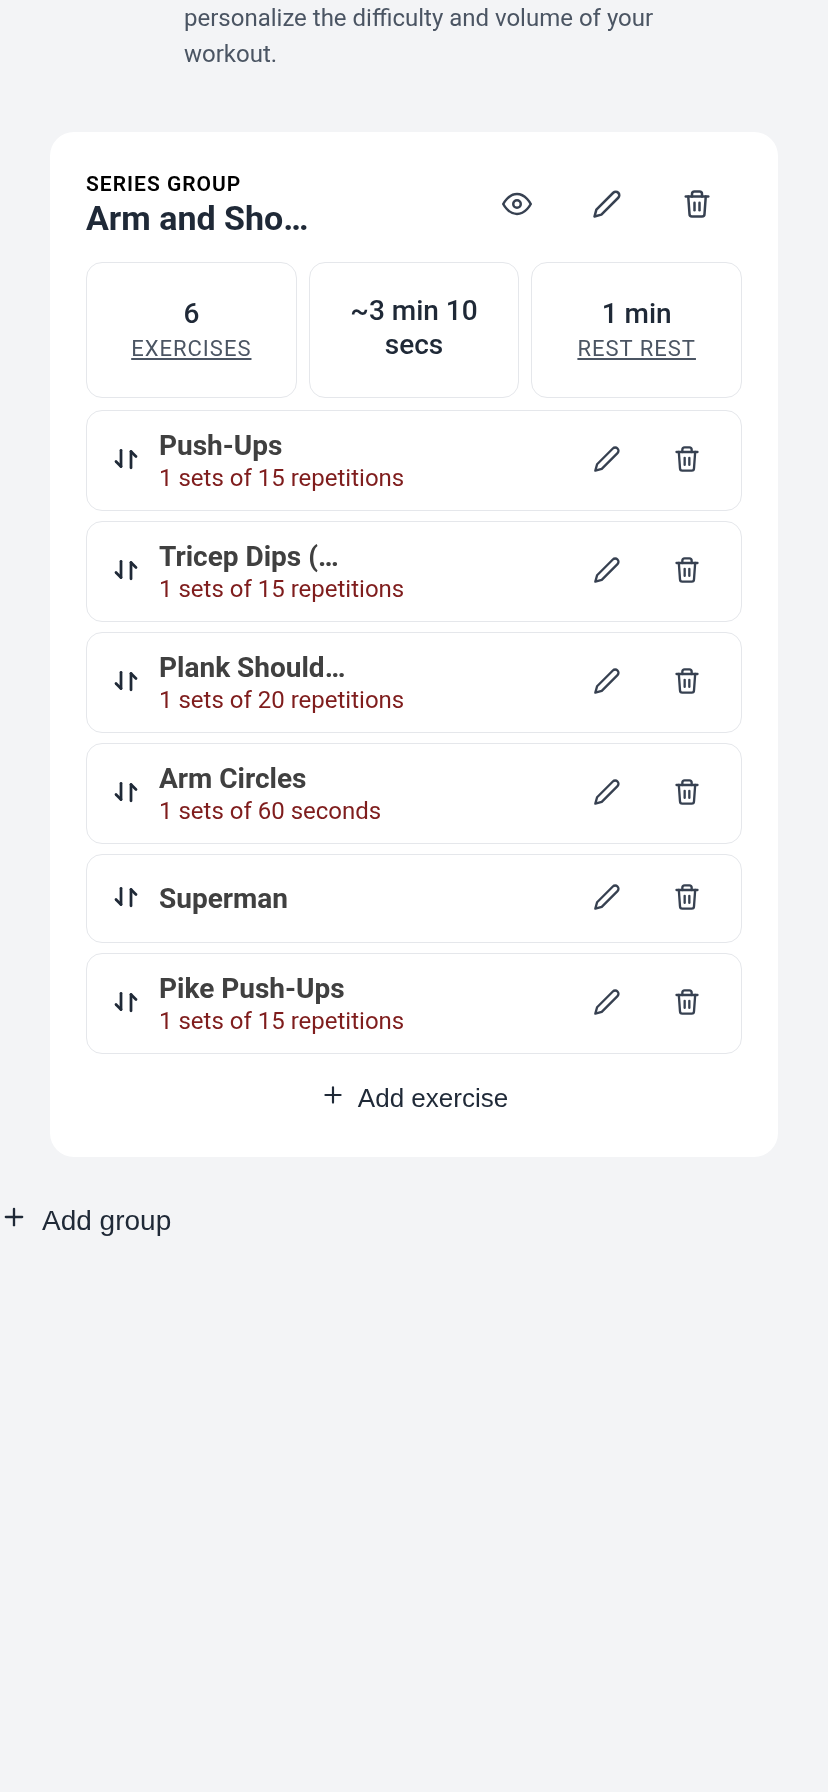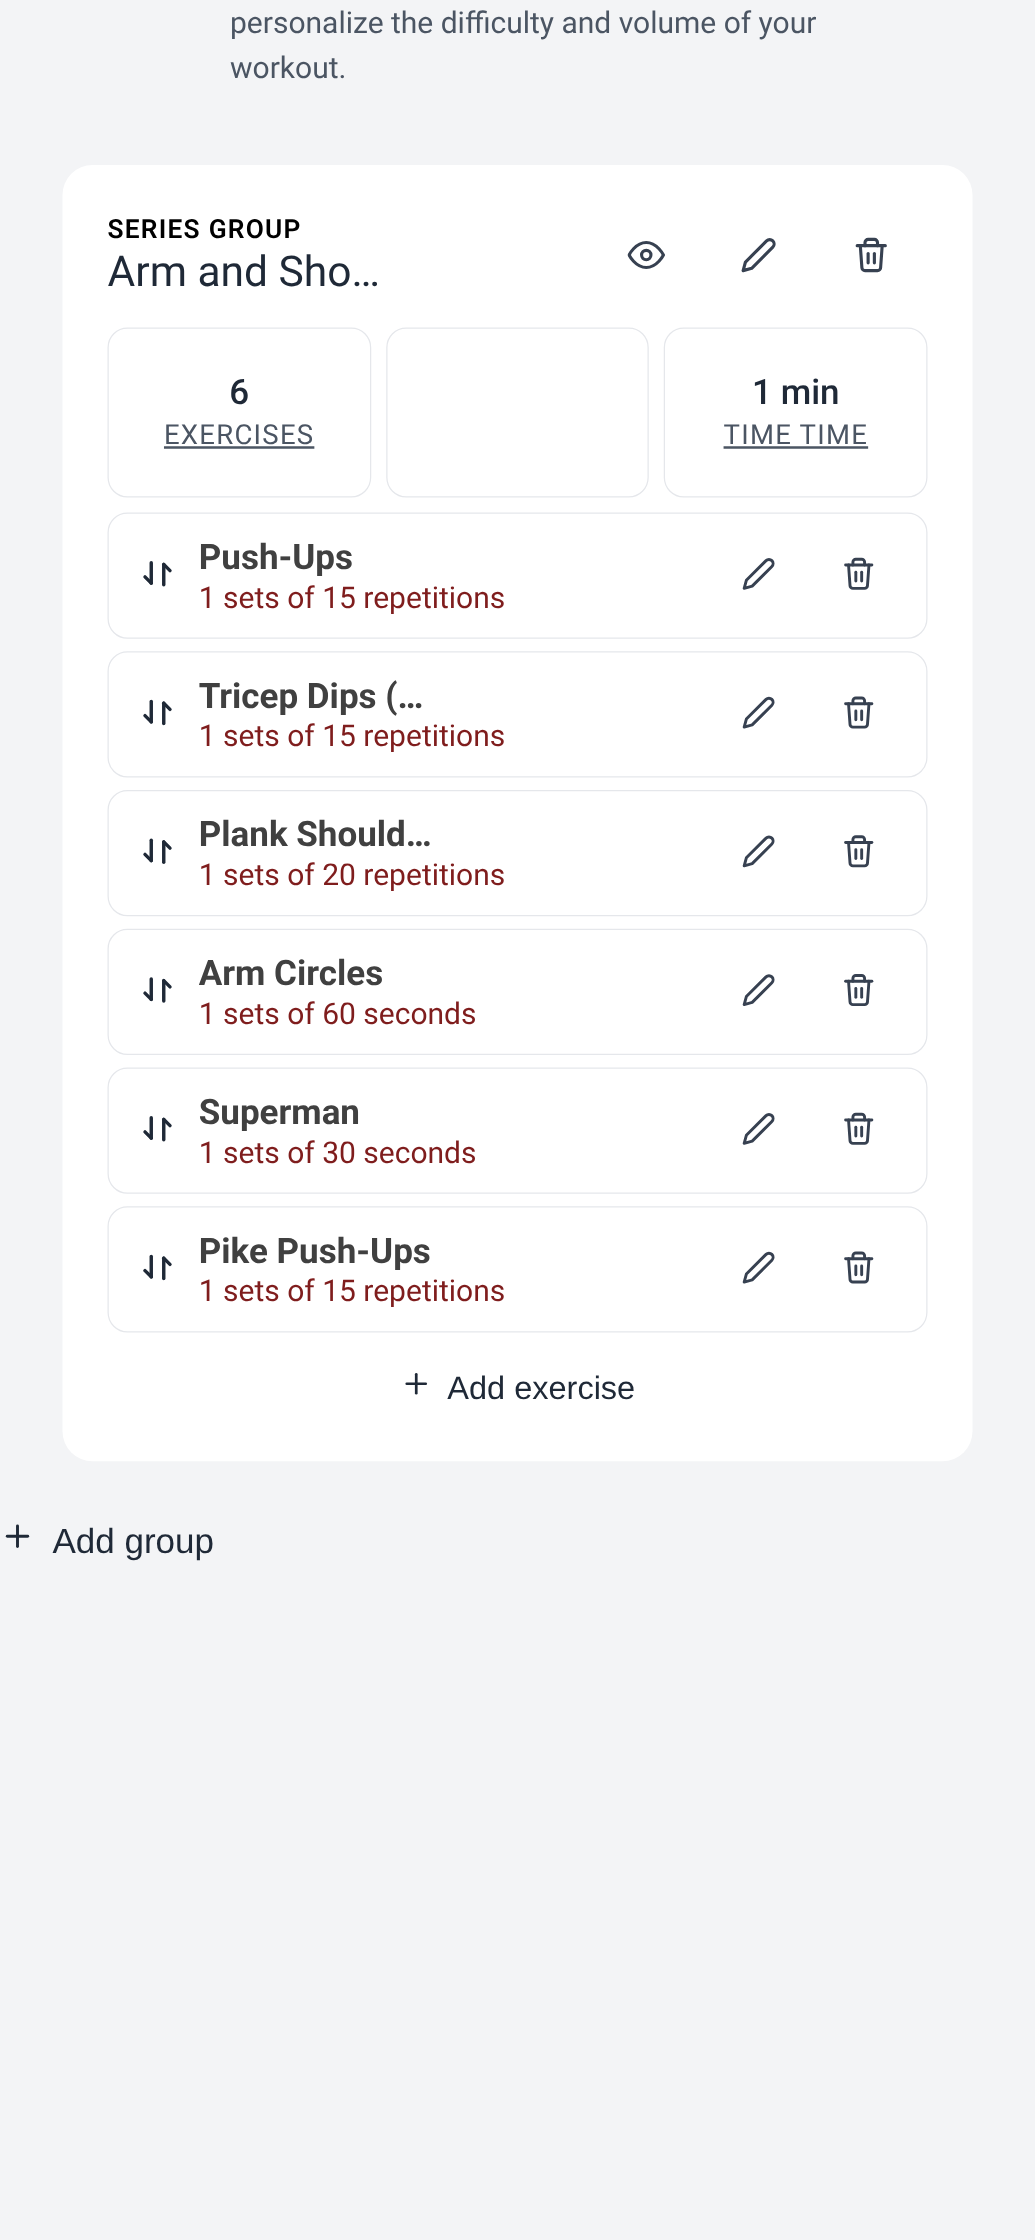--- a/index.html
+++ b/index.html
@@ -37,21 +37,21 @@
     }
     .group-eyebrow {
       font-size: 21px;
       font-weight: 600;
       letter-spacing: 1px;
       color: #000000;
       margin-bottom: 2px;
     }
     .group-title {
       font-size: 34px;
-      font-weight: 400;
+      font-weight: 700;
       white-space: nowrap;
       overflow: hidden;
       text-overflow: ellipsis;
       color: #1f2937;
       max-width: 230px;
     }
     .icon-btn {
       background: none;
       border: none;
       padding: 16px 30px;
@@ -221,24 +221,25 @@
       </span>
     </button>
   </div>
 
   <div class="stats-row">
     <div class="stat-box">
       <div class="stat-value">6</div>
       <div class="stat-label">EXERCISES</div>
     </div>
     <div class="stat-box">
+      <div class="stat-value">~3 min 10 secs</div>
     </div>
     <div class="stat-box">
       <div class="stat-value">1 min</div>
-      <div class="stat-label">TIME TIME</div>
+      <div class="stat-label">REST REST</div>
     </div>
   </div>
 
   <div id="exercise-list">
       <div class="exercise-row">
         <div class="drag-handle">
           <span><svg viewBox="0 0 24 24" fill="none" stroke="#1f2937" stroke-width="2.2" stroke-linecap="round" stroke-linejoin="round">
               <polyline points="4 14 8 18"></polyline>
               <line x1="8" y1="18" x2="8" y2="5"></line>
               <polyline points="20 10 16 6"></polyline>
@@ -348,21 +349,20 @@
         <div class="drag-handle">
           <span><svg viewBox="0 0 24 24" fill="none" stroke="#1f2937" stroke-width="2.2" stroke-linecap="round" stroke-linejoin="round">
               <polyline points="4 14 8 18"></polyline>
               <line x1="8" y1="18" x2="8" y2="5"></line>
               <polyline points="20 10 16 6"></polyline>
               <line x1="16" y1="6" x2="16" y2="19"></line>
             </svg></span>
         </div>
         <div class="exercise-info">
           <div class="exercise-name">Superman</div>
-          <div class="exercise-detail">1 sets of 30 seconds</div>
         </div>
         <button class="row-icon-btn">
           <span><svg viewBox="0 0 24 24" fill="none" stroke="#374151" stroke-width="2" stroke-linecap="round" stroke-linejoin="round">
               <path d="M17 3a2.8 2.8 0 1 1 4 4L7.5 20.5 2 22l1.5-5.5L17 3z"></path>
             </svg></span>
         </button>
         <button class="row-icon-btn">
           <span><svg viewBox="0 0 24 24" fill="none" stroke="#374151" stroke-width="2" stroke-linecap="round" stroke-linejoin="round">
               <polyline points="3 6 5 6 21 6"></polyline>
               <path d="M19 6l-1 14a2 2 0 0 1-2 2H8a2 2 0 0 1-2-2L5 6m3 0V4a2 2 0 0 1 2-2h4a2 2 0 0 1 2 2v2"></path>

